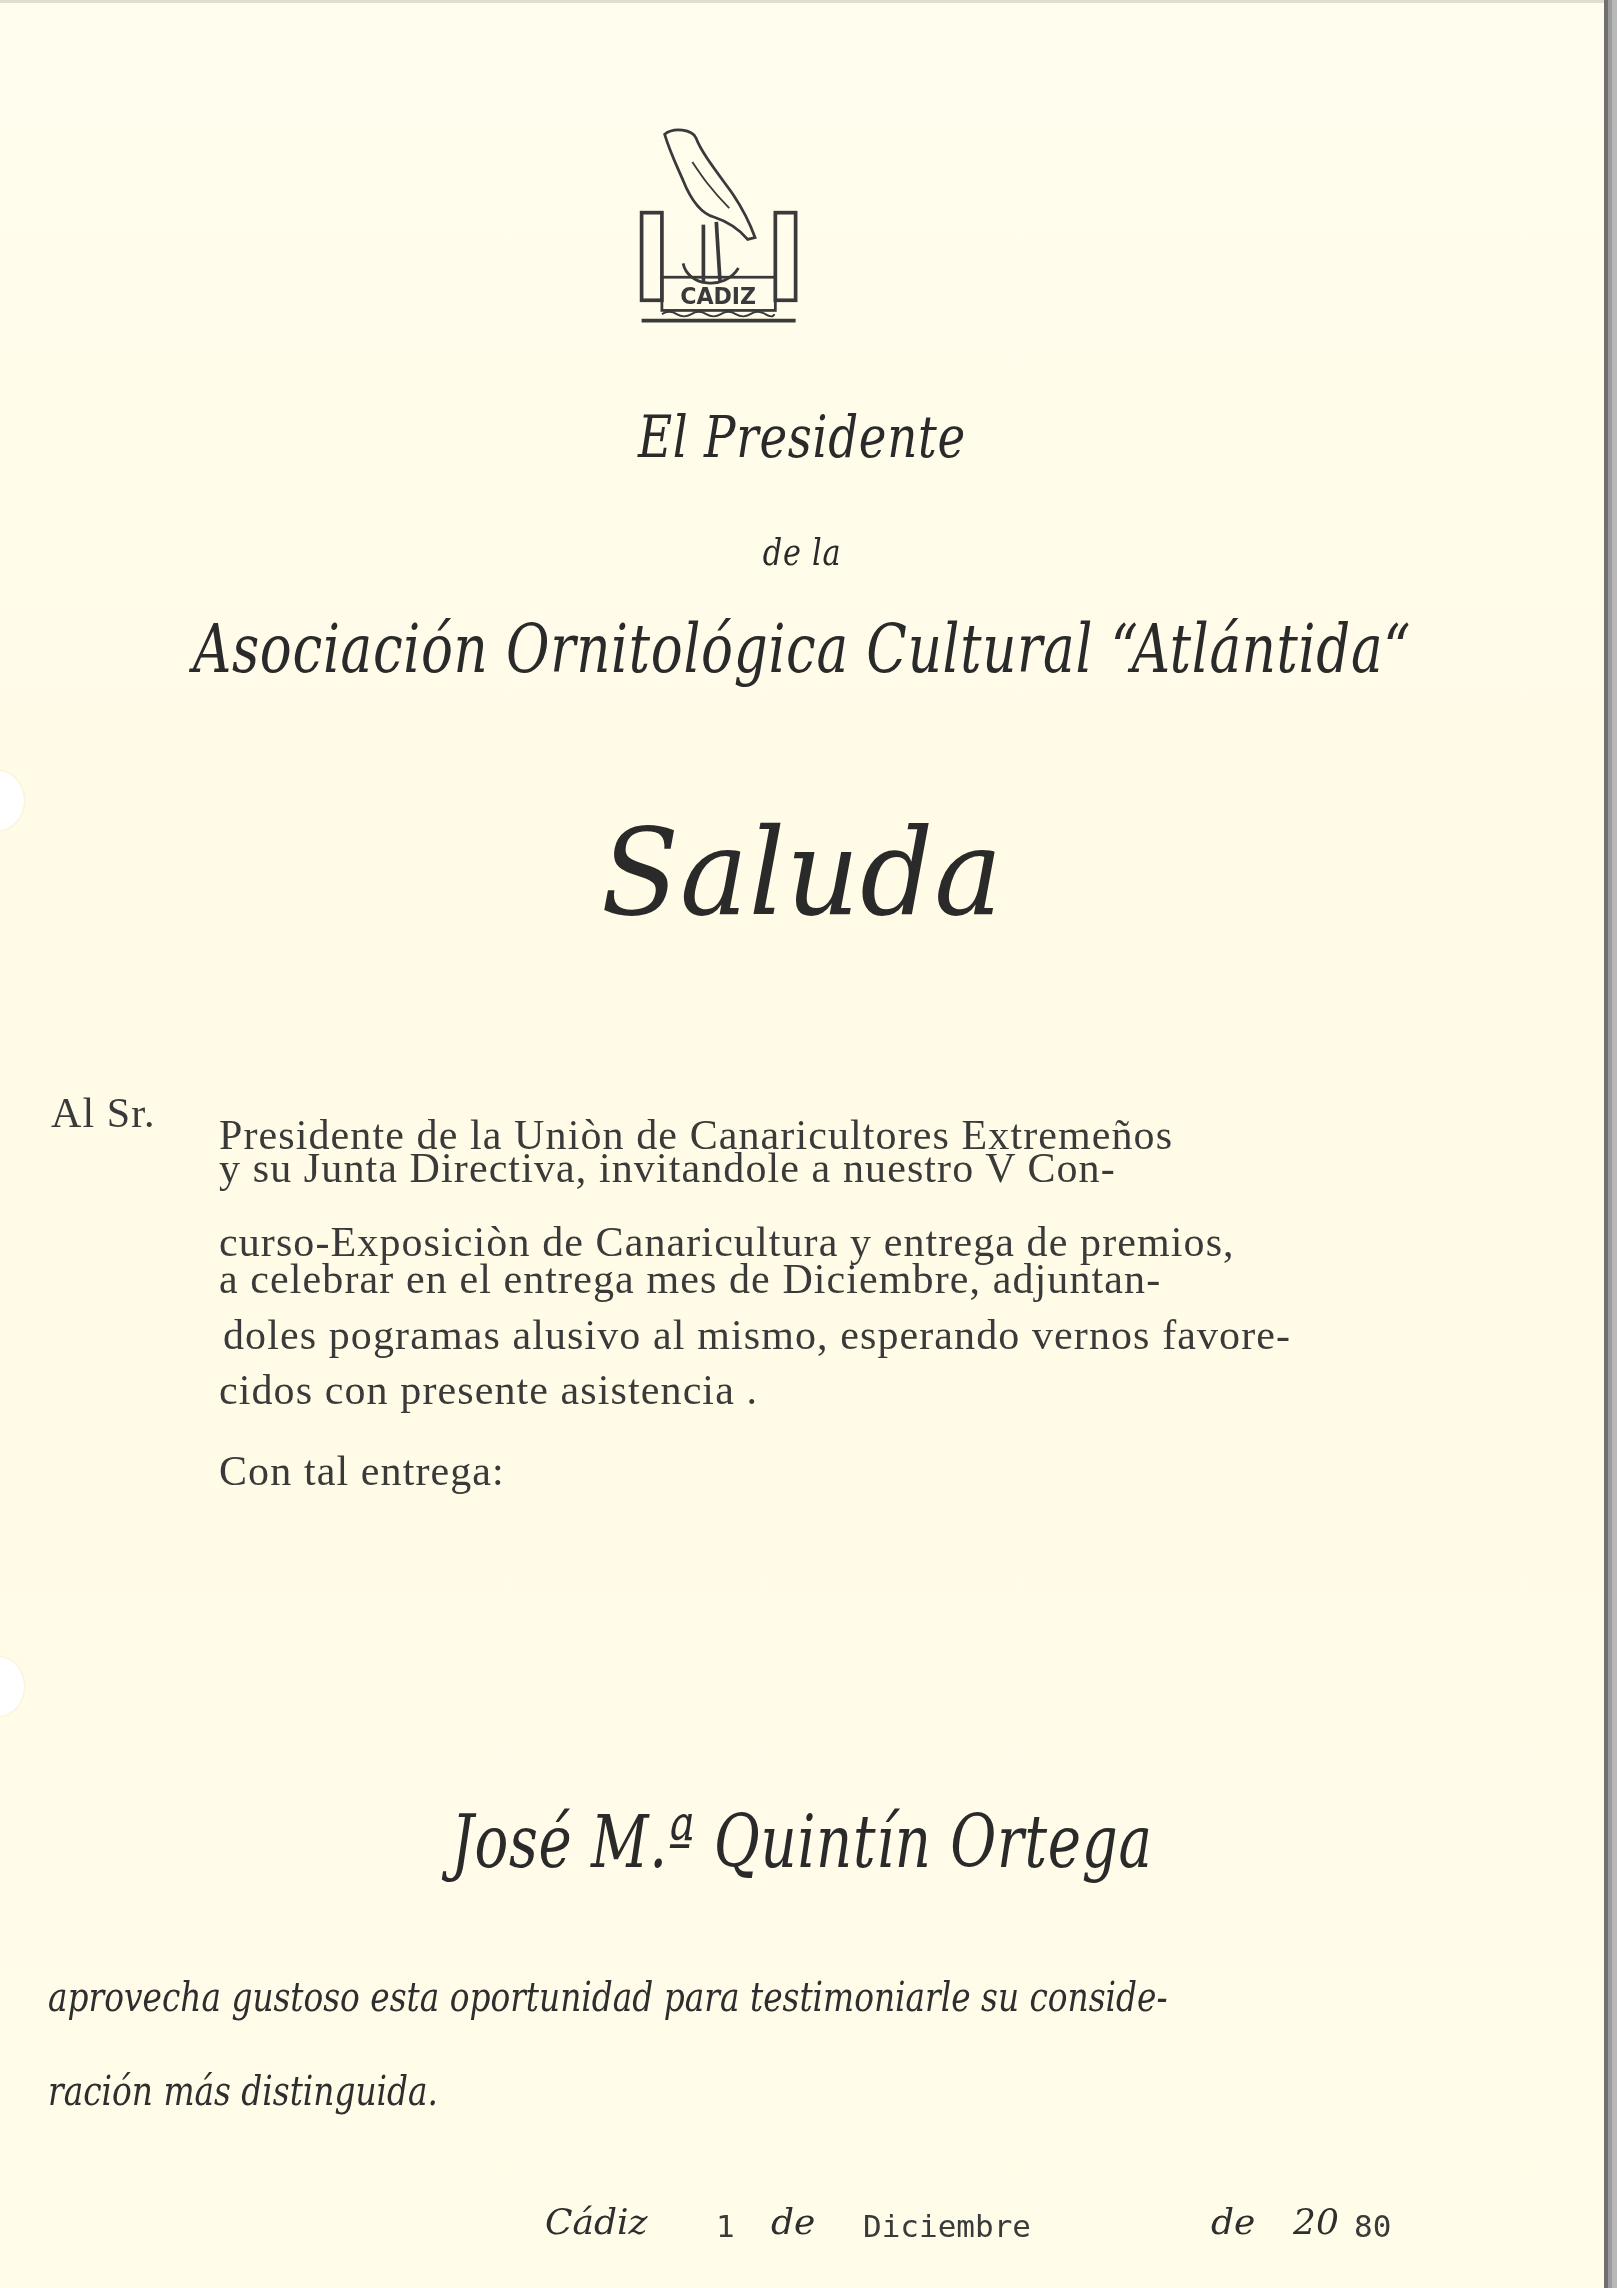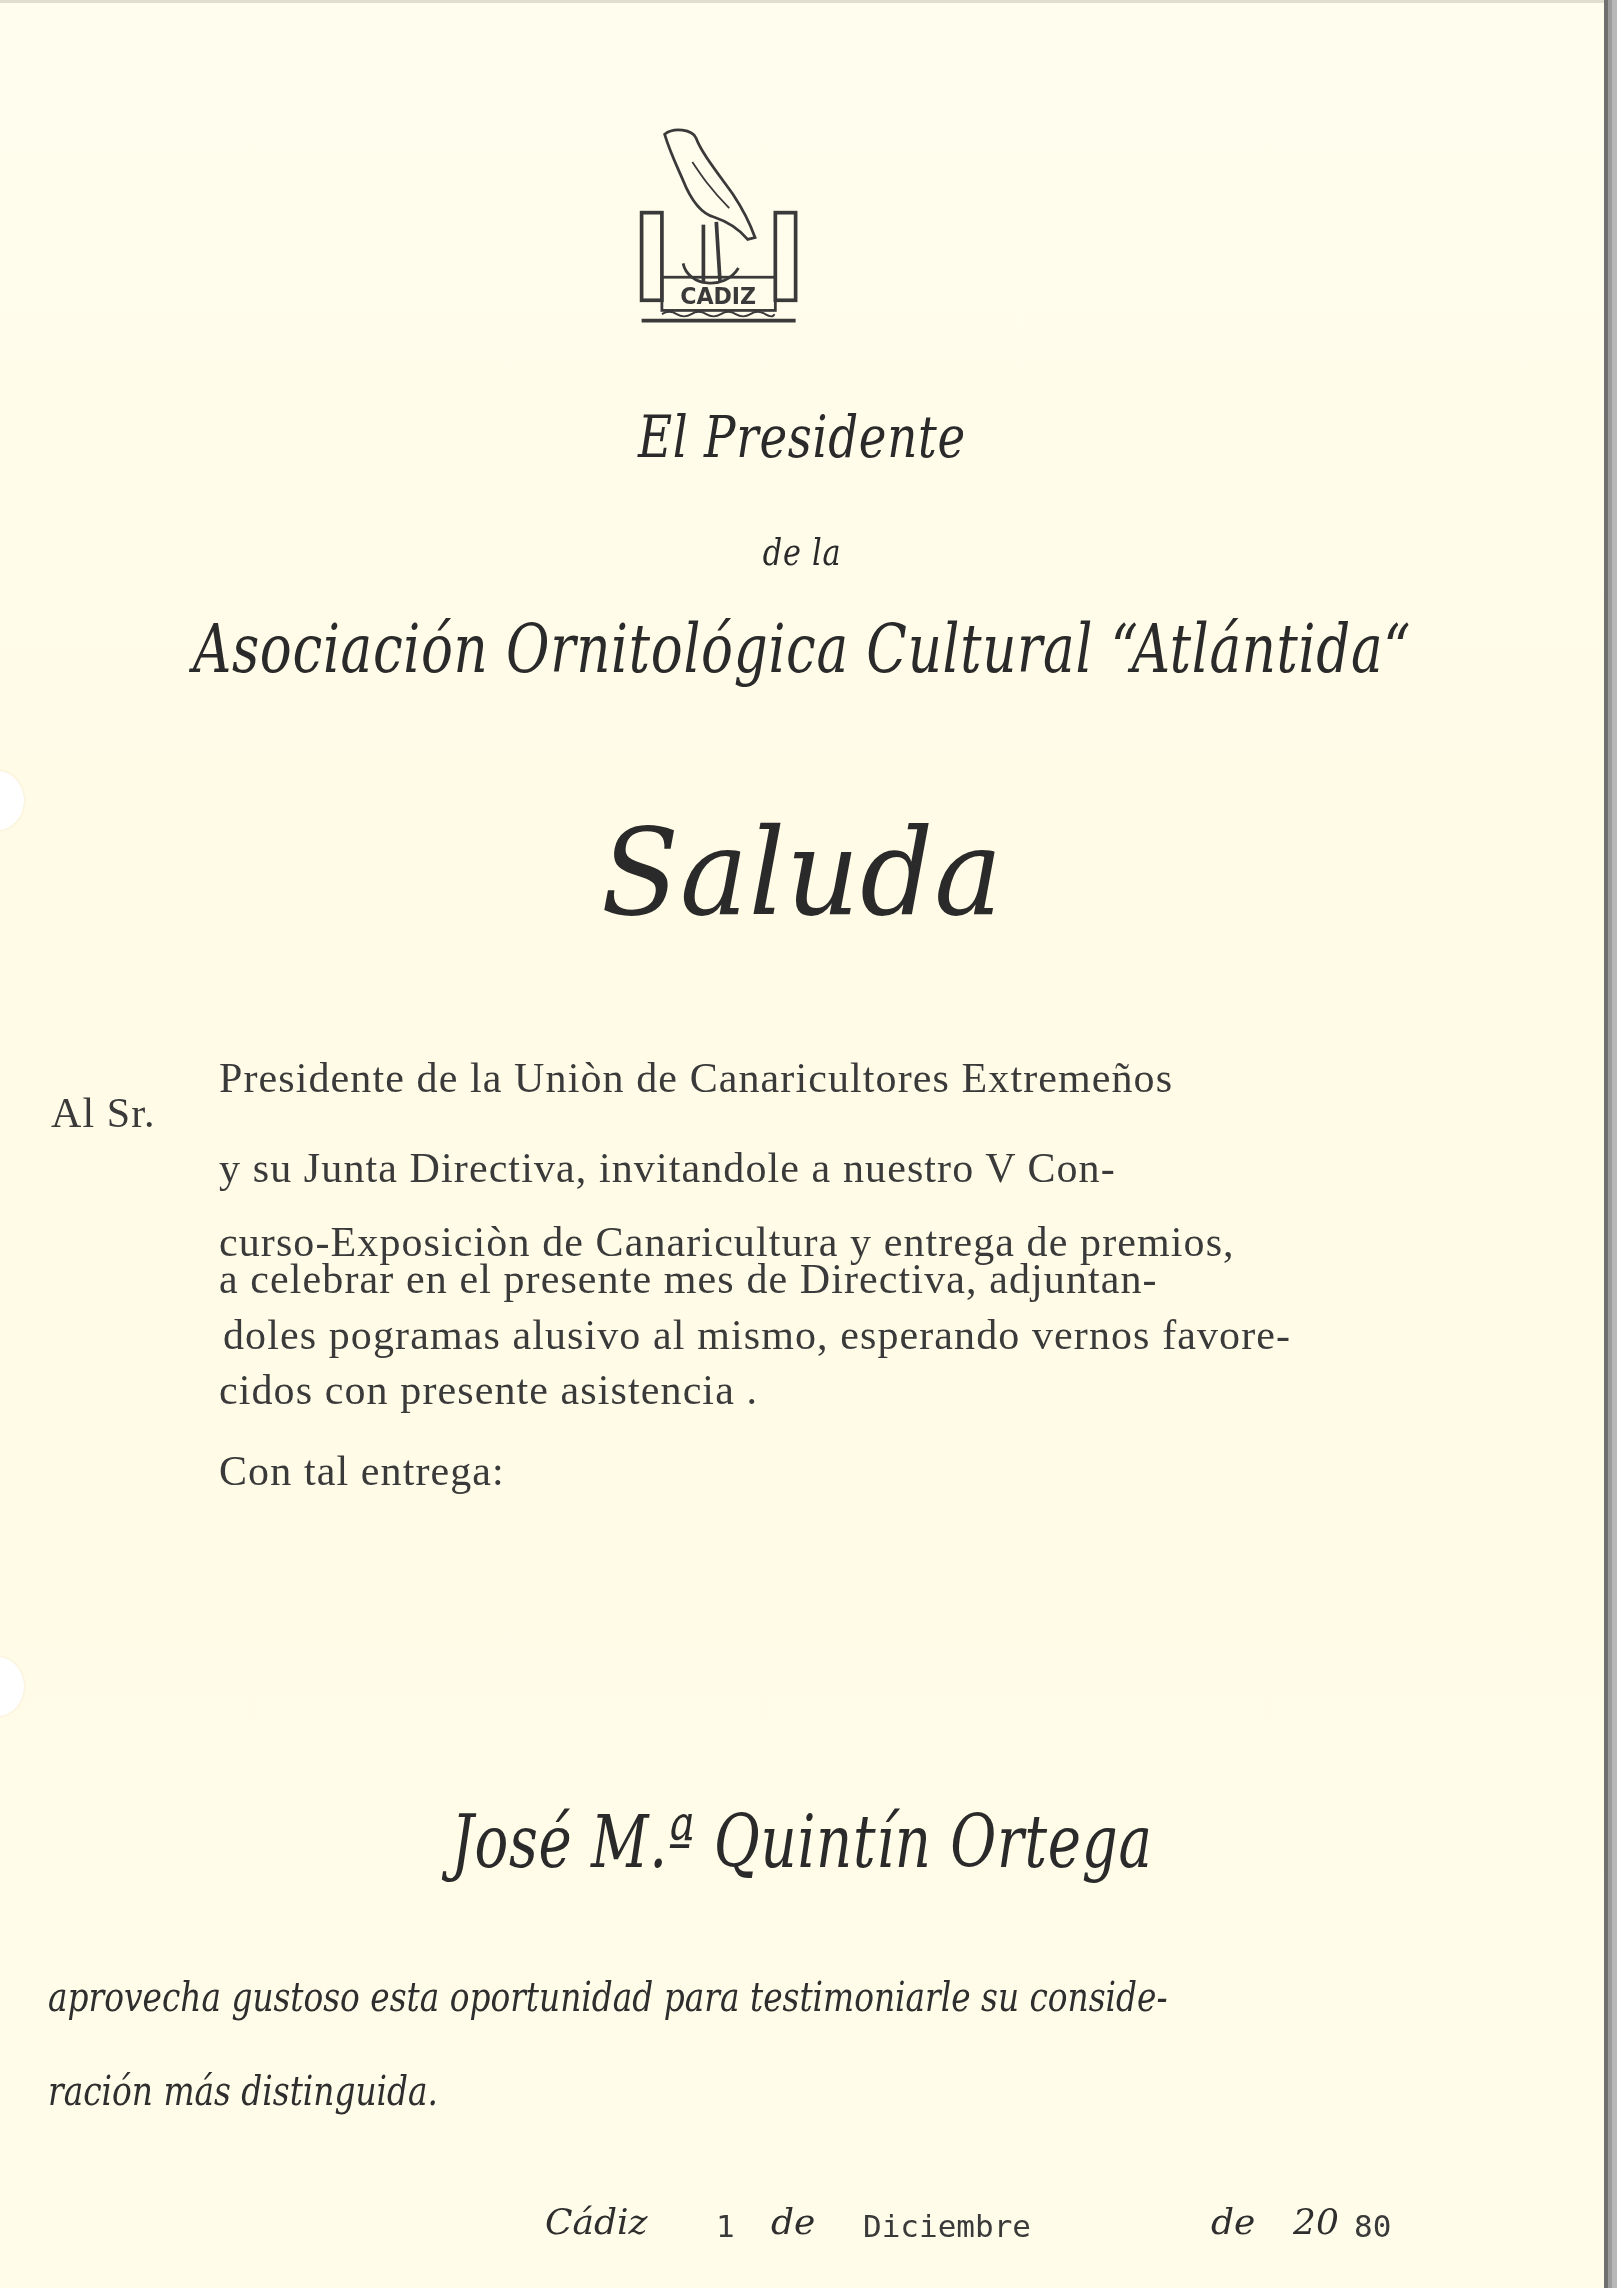--- a/index.html
+++ b/index.html
@@ -66,24 +66,24 @@
     <text x="88" y="194" text-anchor="middle" font-family="DejaVu Sans, sans-serif" font-size="24" font-weight="bold" fill="#3a3a3a">CADIZ</text>
   </svg>
 </div>
 
 <div class="script title-president">El Presidente</div>
 <div class="script title-dela">de la</div>
 <div class="script title-assoc">Asociación Ornitológica Cultural “Atlántida“</div>
 <div class="script title-saluda">Saluda</div>
 
 <div class="typed" style="left:51px; top:1089px;">Al Sr.</div>
-<div class="typed" style="left:219px; top:1054px;">Presidente de la Uniòn de Canaricultores Extremeños</div>
+<div class="typed" style="left:219px; top:1111px;">Presidente de la Uniòn de Canaricultores Extremeños</div>
 <div class="typed" style="left:219px; top:1144px;">y su Junta Directiva, invitandole a nuestro V Con-</div>
 <div class="typed" style="left:219px; top:1200px;margin-top:18px;">curso-Exposiciòn de Canaricultura y entrega de premios,</div>
-<div class="typed" style="left:219px; top:1255px;">a celebrar en el presente mes de Directiva, adjuntan-</div>
+<div class="typed" style="left:219px; top:1255px;">a celebrar en el entrega mes de Diciembre, adjuntan-</div>
 <div class="typed" style="left:223px; top:1311px;">doles pogramas alusivo al mismo, esperando vernos favore-</div>
 <div class="typed" style="left:219px; top:1366px;">cidos con presente asistencia .</div>
 <div class="typed" style="left:219px; top:1447px;">Con tal entrega:</div>
 
 <div class="script name">José M.ª Quintín Ortega</div>
 
 <div class="closing" style="top:1973px;">aprovecha gustoso esta oportunidad para testimoniarle  su  conside-</div>
 <div class="closing" style="top:2067px;">ración más distinguida.</div>
 
 <div class="date-row">

